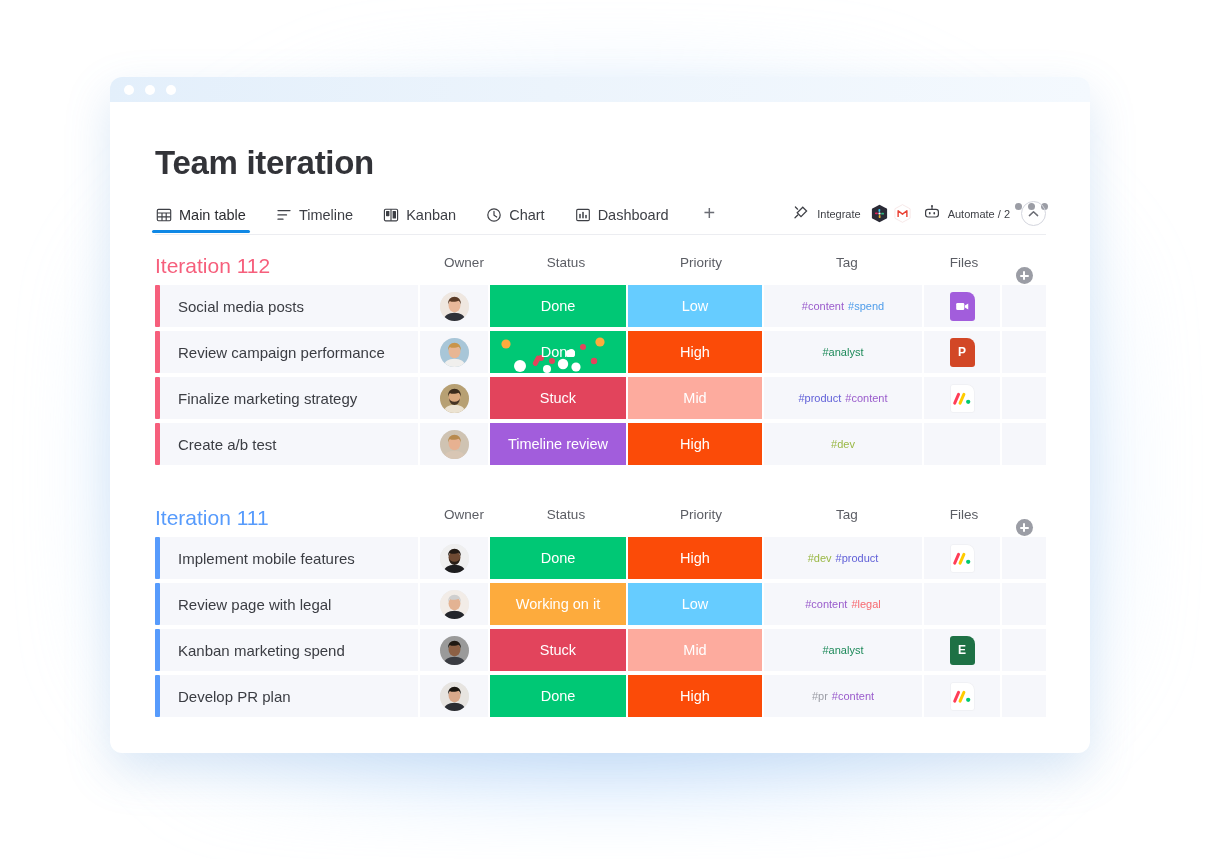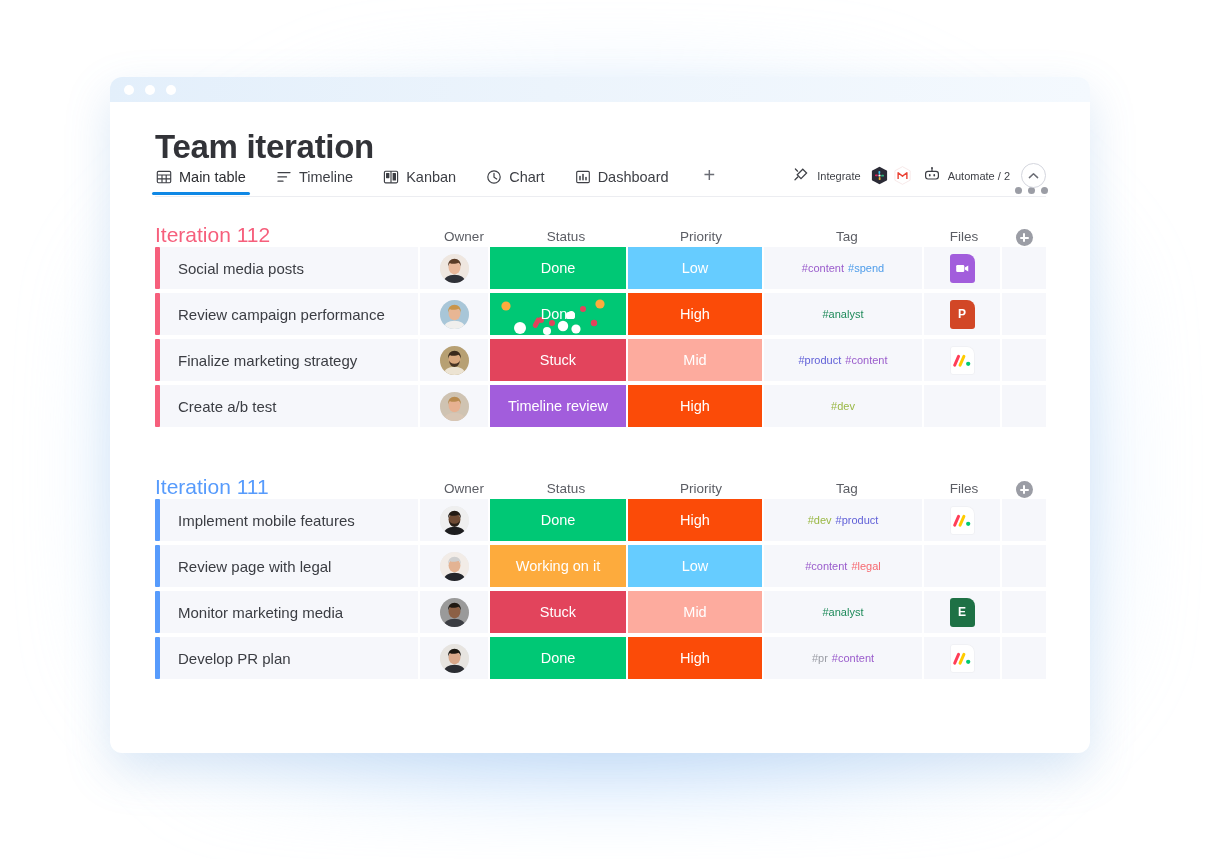--- a/index.html
+++ b/index.html
@@ -60,39 +60,40 @@
   
   .board {
     padding: 0 44px 0 45px;
     position: relative;
   }
   .board-title {
     font-size: 33px;
     font-weight: bold;
     color: #323338;
     letter-spacing: -0.3px;
-    margin: 28px 0 0 0;
+    margin: 44px 0 0 0;
     line-height: 1;
   }
   .kebab {
     position: absolute;
     right: 42px;
     top: 57px;
     display: flex;
     gap: 6px;
   }
   .kebab span {
     width: 7px; height: 7px; border-radius: 50%;
     background: #9b9da5;
   }
 
   
   .tabbar {
     display: flex;
     align-items: center;
+    margin-top: 22px;
     border-bottom: 1px solid #ecedf1;
     position: relative;
   }
   .tab {
     display: flex;
     align-items: center;
     gap: 7px;
     font-size: 14.5px;
     color: #3d3f45;
     padding: 3px 1px 9px 1px;
@@ -139,21 +140,20 @@
     display: flex; align-items: center; justify-content: center;
     color: #6b6d75;
   }
 
   
   .group { margin-top: 20px; }
   .group + .group { margin-top: 42px; }
 
   .group-head {
     display: flex;
-    align-items: flex-end;
     height: 30px;
   }
   .group-title {
     font-size: 21px;
     font-weight: normal;
     line-height: 1;
     padding-bottom: 2px;
   }
   .head-spacer { flex: 1 1 auto; }
   .col-head {
@@ -597,21 +597,21 @@
               </div>
               <div class="cell c-prio" style="background:#66ccff">
                 <span>Low</span>
               </div>
               <div class="cell c-tag"><span class="tagtext" style="color:#9a5ccc">#content</span>&nbsp;<span class="tagtext" style="color:#f76a71">#legal</span></div>
               <div class="cell c-files"></div>
               <div class="cell c-plus last"></div>
             </div>
             <div class="row">
               <div class="bar" style="background:#579bfc"></div>
-              <div class="cell-name">Monitor marketing media</div>
+              <div class="cell-name">Kanban marketing spend</div>
               <div class="cell c-owner">
                 <span class="avatar">
                   <svg viewBox="0 0 40 40">
                     <rect width="40" height="40" fill="#9a9a9a"></rect>
                     <path d="M4 40c1.6-7.6 7.6-11.4 16-11.4S34.4 32.4 36 40z" fill="#3a3c42"></path>
                     <ellipse cx="20" cy="18.6" rx="8.2" ry="9.4" fill="#8c6045"></ellipse>
                     <path d="M11.2 17.6c-.6-7 3.6-11 8.8-11s9.4 4 8.8 11c-.7-3.2-2.1-4.9-3.6-5.6-2.4 1.8-9.2 2.1-11.4.3-1.3 1-2.1 2.8-2.6 5.3z" fill="#1f1913"></path>
                   </svg>
                 </span>
               </div>

